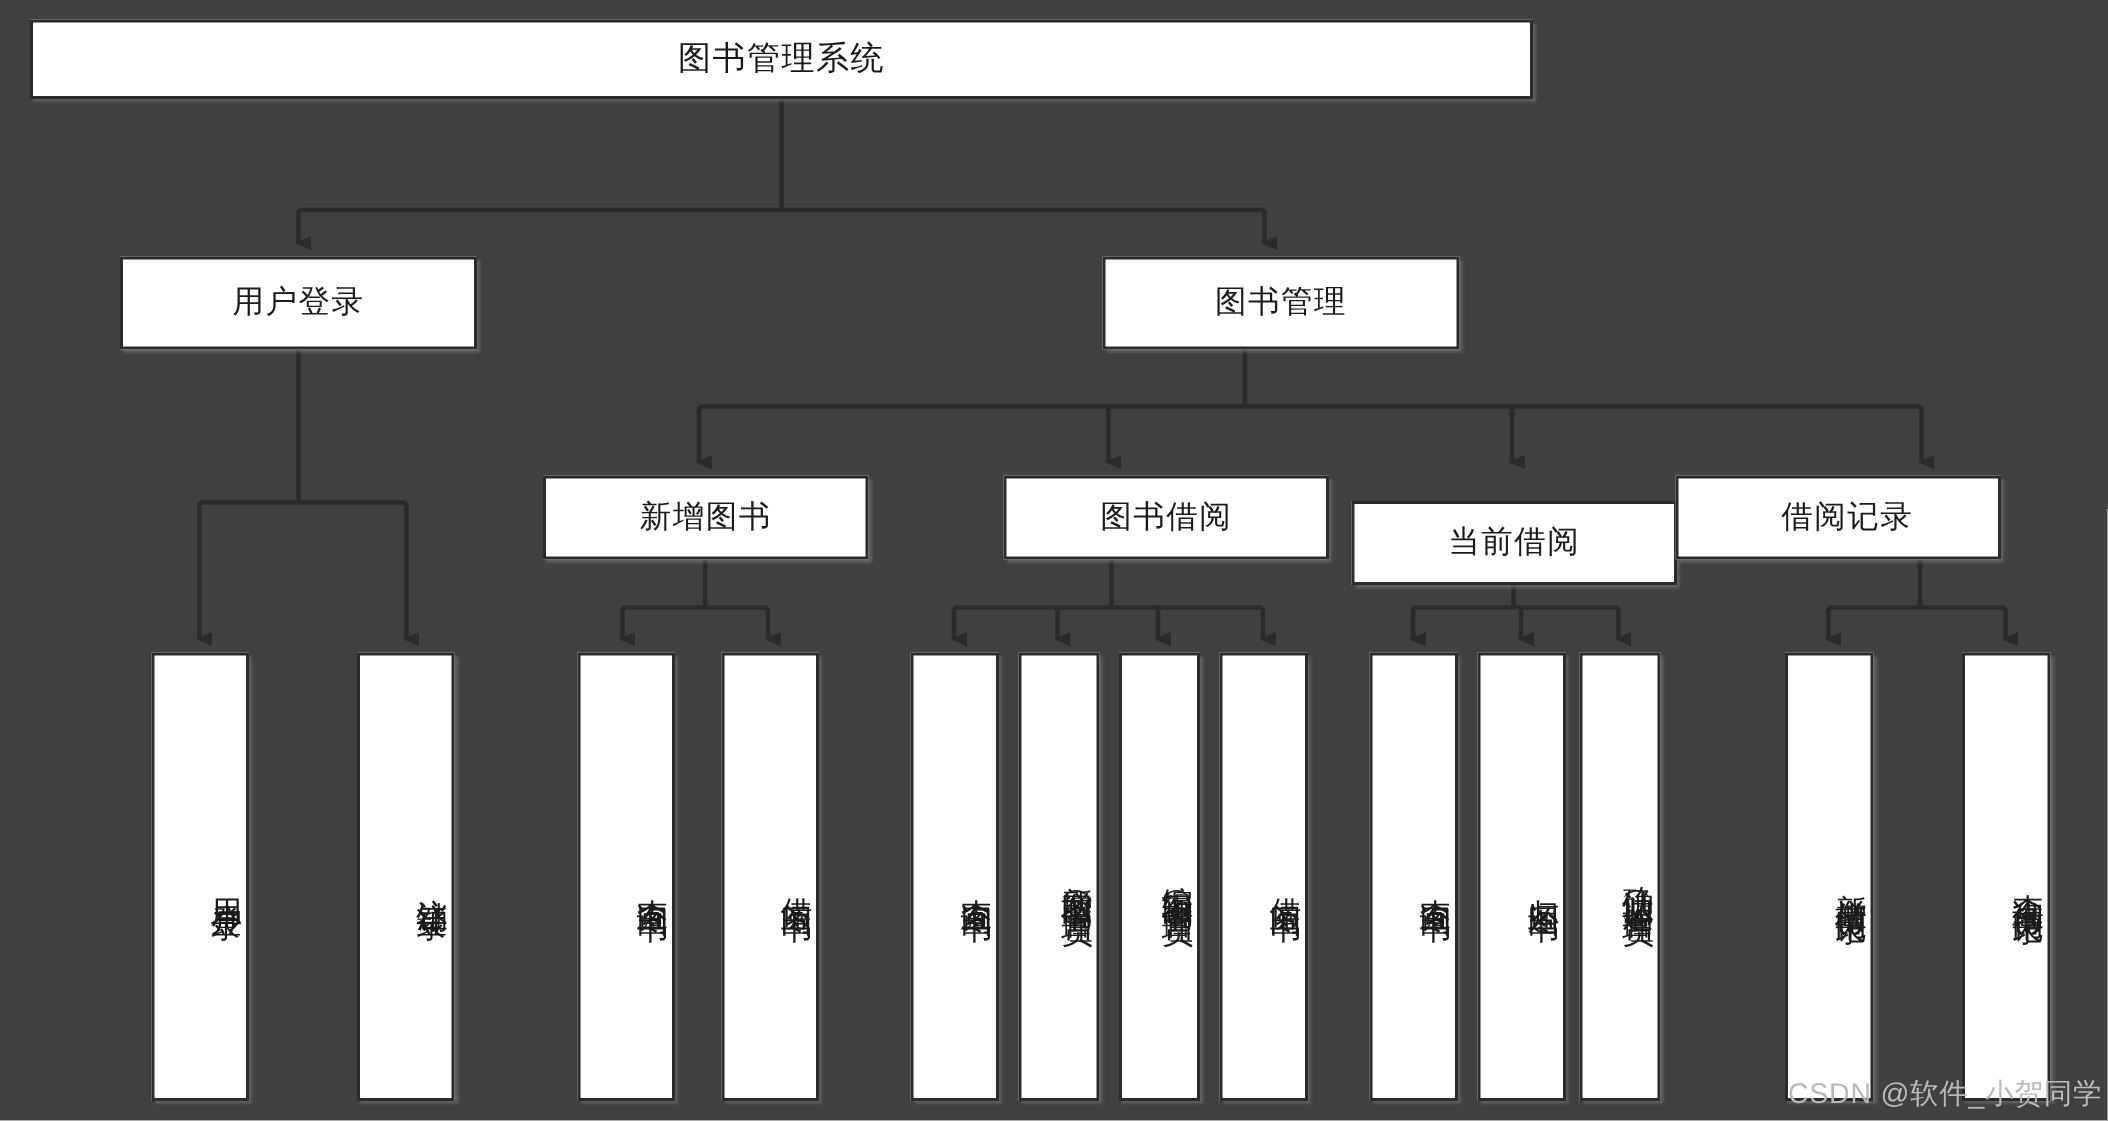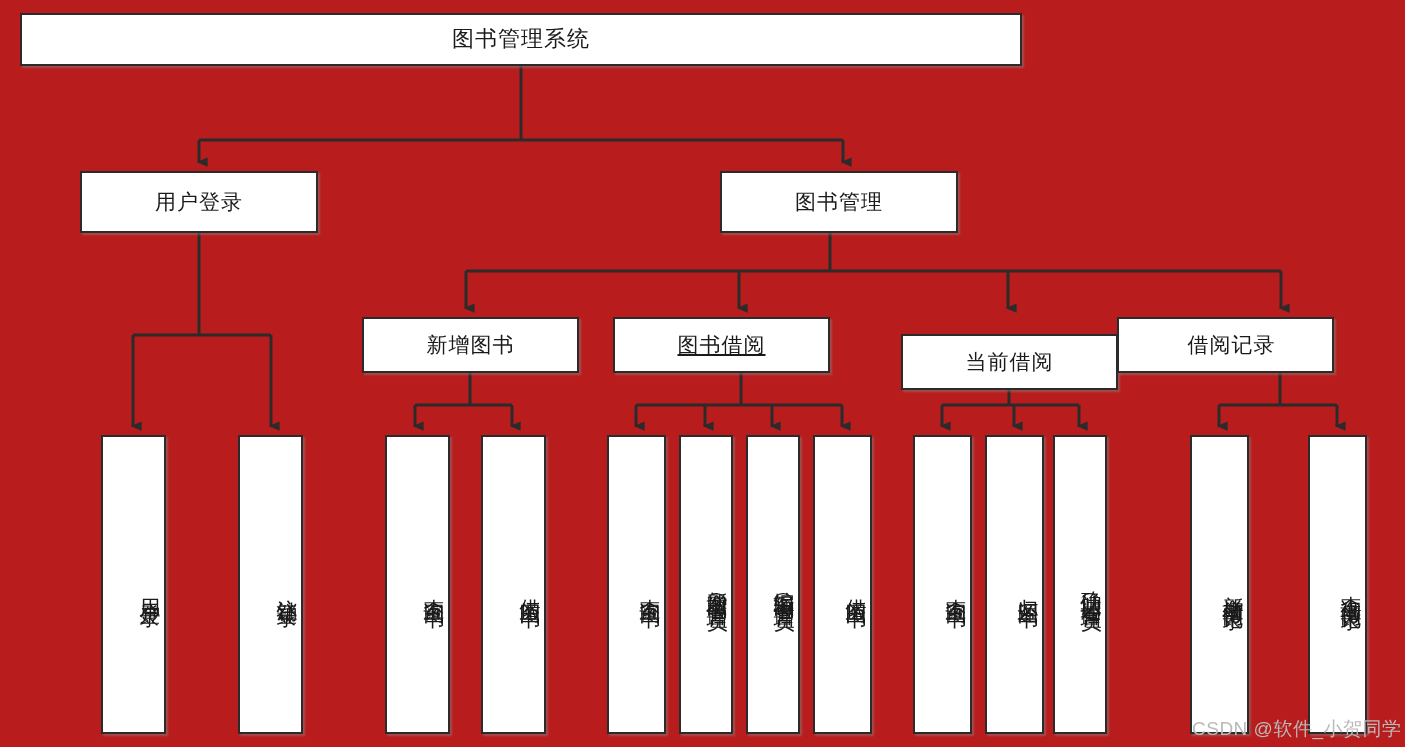--- a/index.html
+++ b/index.html
@@ -7,21 +7,21 @@
     padding: 0;
     background: #ffffff;
   }
   body {
     font-family: "Liberation Sans", "DejaVu Sans", sans-serif;
   }
   #canvas {
     position: relative;
     width: 1405px;
     height: 747px;
-    background: #b91c1c;
+    background: #404040;
     overflow: hidden;
   }
   svg.links {
     position: absolute;
     left: 0;
     top: 0;
     width: 1405px;
     height: 747px;
     pointer-events: none;
   }
@@ -117,27 +117,27 @@
     </g>
   </svg>
 
   <div id="nodes">
       <div class="node horiz root" style="left: 20px; top: 13px; width: 1002px; height: 53px;">
         <span>图书管理系统</span>
       </div>
       <div class="node horiz " style="left: 80px; top: 171px; width: 238px; height: 62px;">
         <span>用户登录</span>
       </div>
-      <div class="node horiz " style="left: 720px; top: 171px; width: 238px; height: 62px;">
+      <div class="node horiz " style="left: 735px; top: 171px; width: 238px; height: 62px;">
         <span>图书管理</span>
       </div>
       <div class="node horiz " style="left: 362px; top: 317px; width: 217px; height: 56px;">
         <span>新增图书</span>
       </div>
-      <div class="node horiz " style="left: 613px; top: 317px; width: 217px; height: 56px; text-decoration: underline;">
+      <div class="node horiz " style="left: 669px; top: 317px; width: 217px; height: 56px;">
         <span>图书借阅</span>
       </div>
       <div class="node horiz " style="left: 901px; top: 334px; width: 217px; height: 56px;">
         <span>当前借阅</span>
       </div>
       <div class="node horiz " style="left: 1117px; top: 317px; width: 217px; height: 56px; padding-left: 12px;">
         <span>借阅记录</span>
       </div>
       <div class="node vert " style="left: 101px; top: 435px; width: 65px; height: 299px;">
         <span>用户登录</span>

